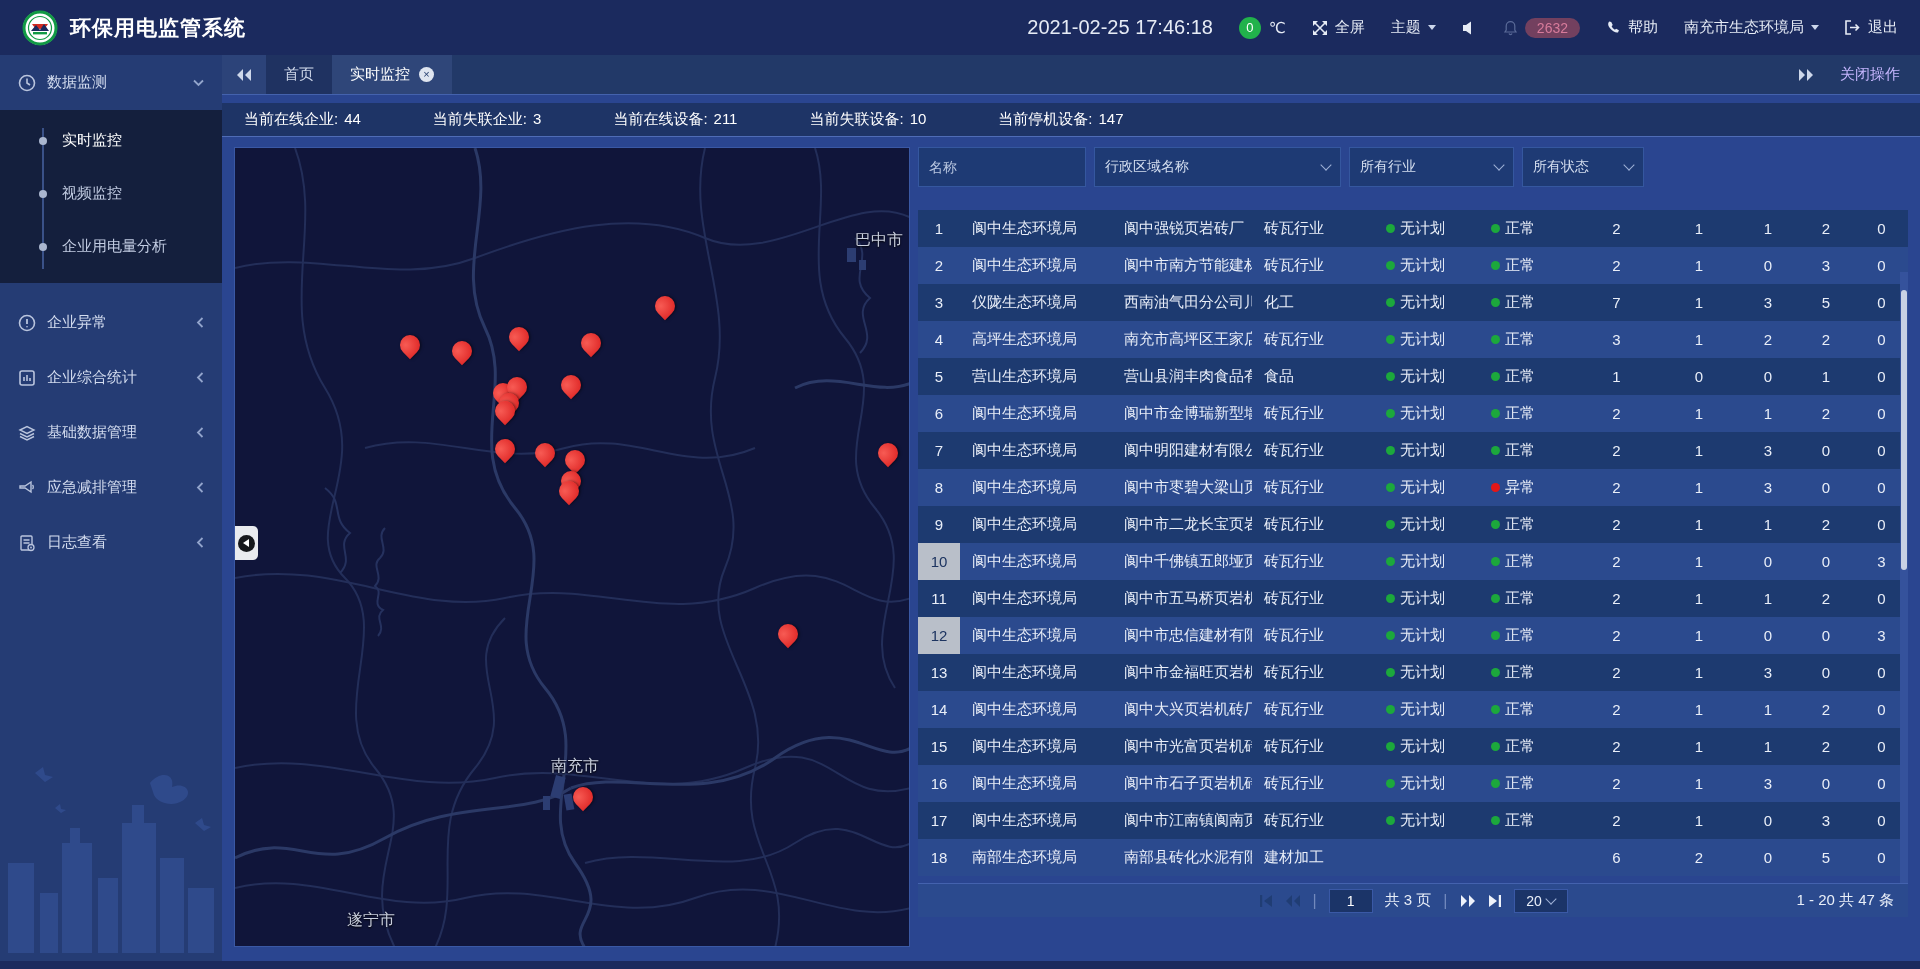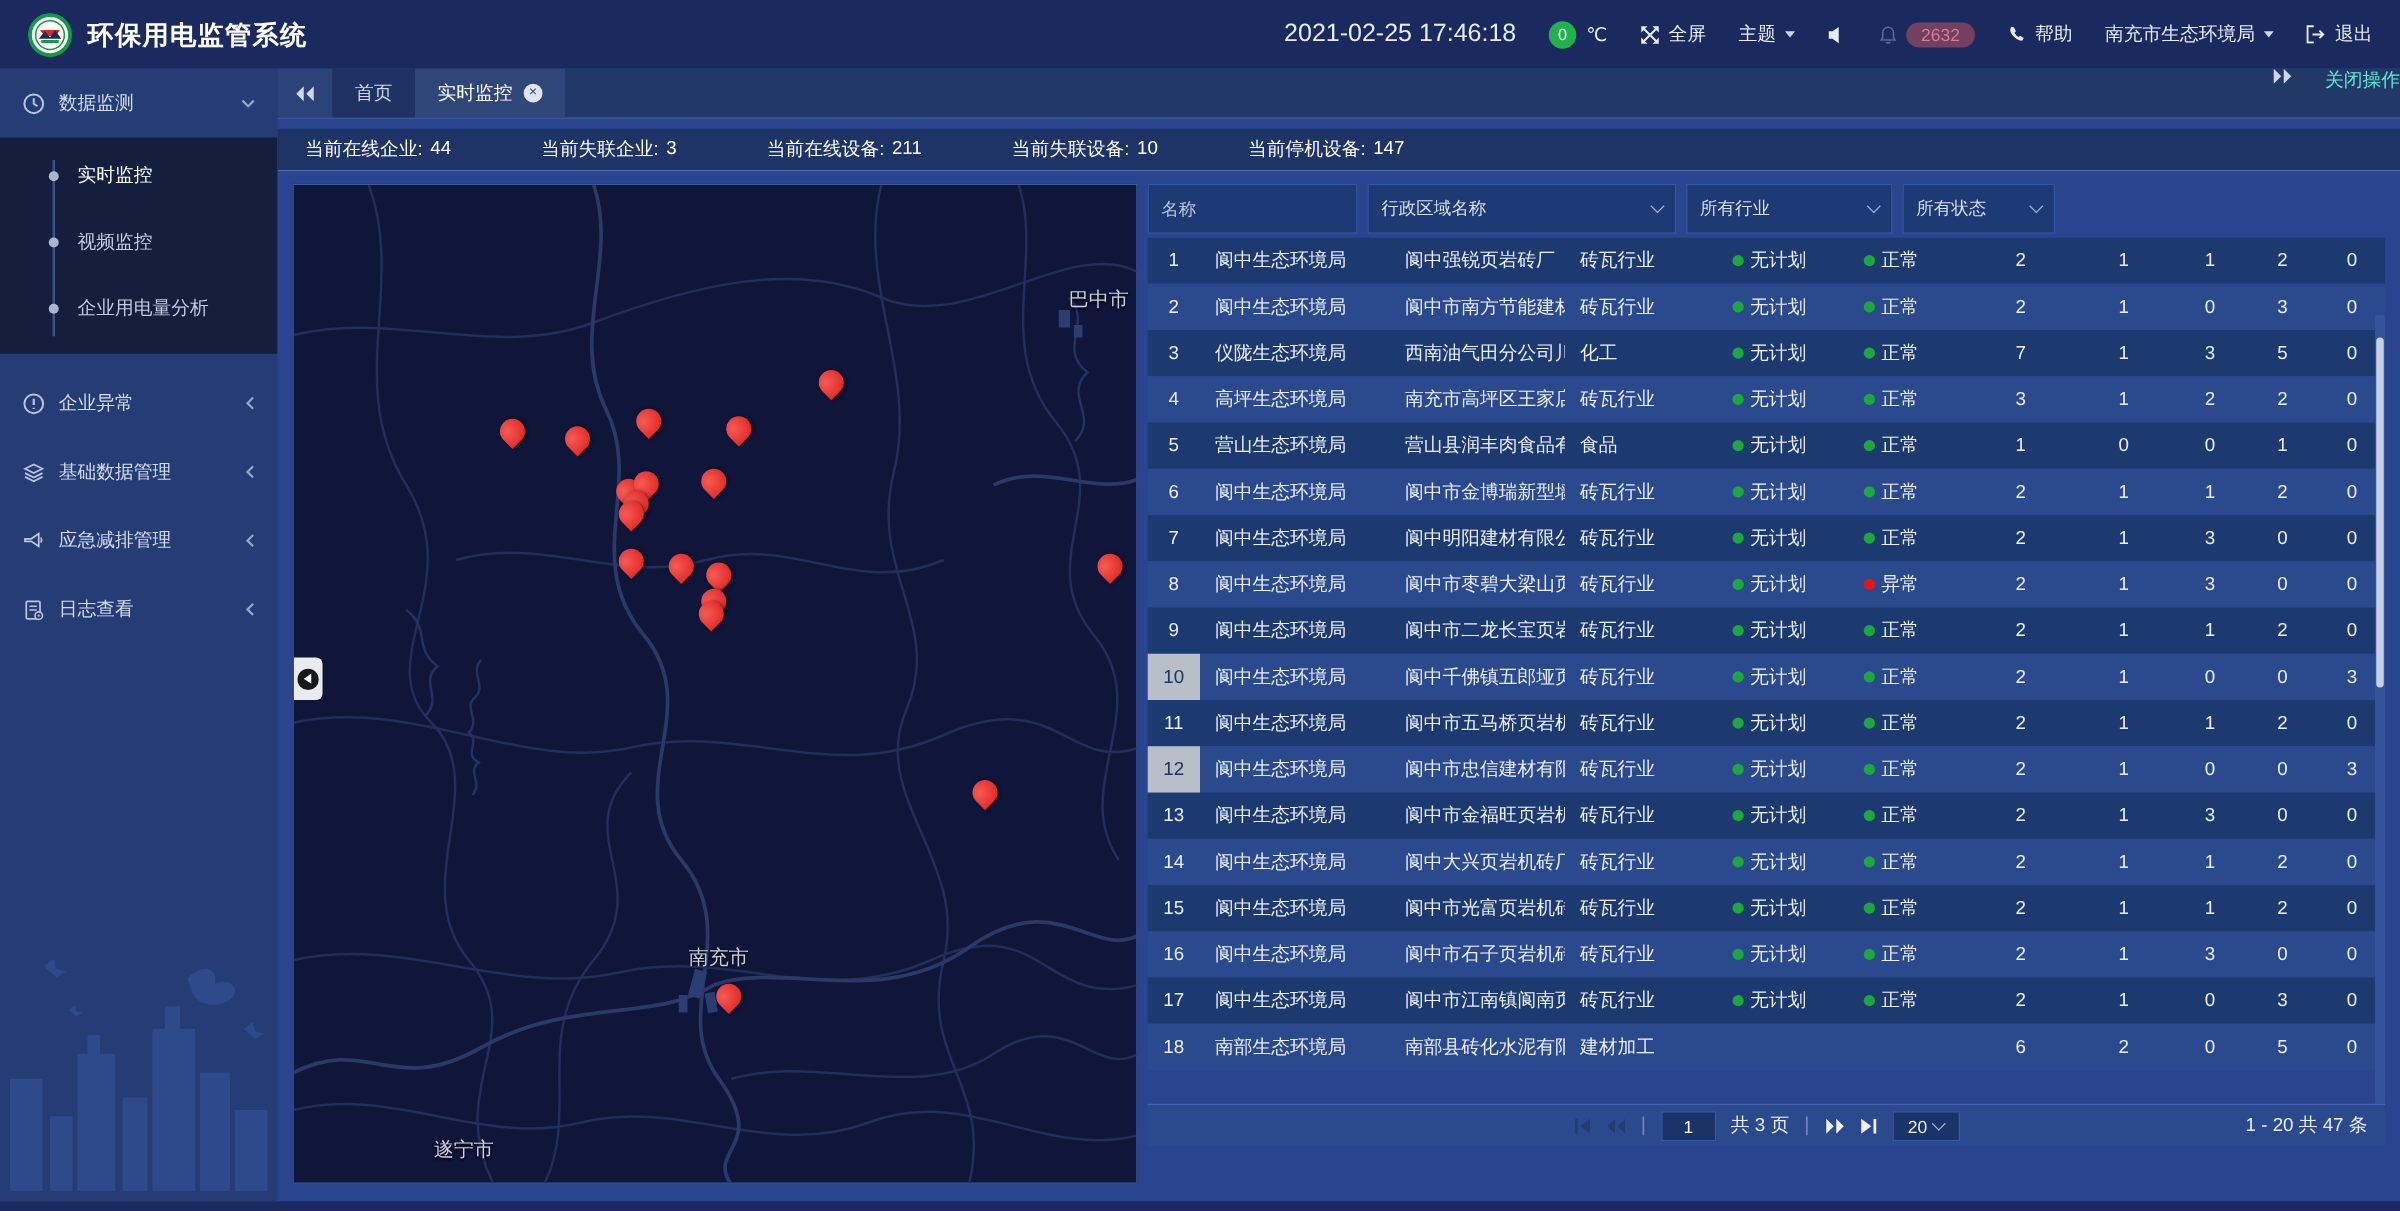--- a/index.html
+++ b/index.html
@@ -42,21 +42,21 @@
 
   
   .main { flex:1 1 auto; display:flex; flex-direction:column; min-width:0; background:#2a4590; }
   .tabbar { height:40px; background:#223968; display:flex; align-items:stretch; border-bottom:1px solid #4462ad; flex:0 0 auto; }
   .tab-nav { width:44px; background:#2c4379; display:flex; align-items:center; justify-content:center; cursor:pointer; }
   .tab { padding:0 18px; display:flex; align-items:center; gap:9px; font-size:15px; color:#cfd8ea; cursor:pointer; }
   .tab.home { background:#1f3261; }
   .tab.active { background:#2f4679; color:#fff; }
   .tab-close { width:15px; height:15px; border-radius:50%; background:#dfe5f0; color:#27406f; font-size:11px;
     line-height:15px; text-align:center; cursor:pointer; }
-  .tabbar-right { margin-left:auto; display:flex; gap:26px; color:#5eead4; font-size:15px; }
+  .tabbar-right { margin-left:auto; display:flex; align-items:center; gap:26px; padding-right:20px; color:#c4b5fd; font-size:15px; }
 
   .statsbar { height:34px; margin-top:8px; background:#1e3466; border-bottom:1px solid #4f6cb6;
     display:flex; align-items:center; padding:0 22px; gap:72px; font-size:15px; color:#fff; flex:0 0 auto; }
   .stat { display:flex; gap:6px; }
 
   .content { flex:1 1 auto; display:flex; padding:10px 12px 14px 12px; gap:8px; min-height:0; }
 
   
   .map-panel { width:676px; flex:0 0 auto; background:#10153a; border:1px solid #3a58a4; position:relative; overflow:hidden; }
   .map-roads { position:absolute; inset:0; }
@@ -64,21 +64,21 @@
     background:radial-gradient(circle at 35% 35%, #f75b54, #da1d1d); box-shadow:1px 1px 3px rgba(0,0,0,.5); cursor:pointer; }
   .city-label { position:absolute; color:#c9cfdd; font-size:16px; text-shadow:0 1px 2px #000; }
   .collapse-handle { position:absolute; left:0; top:378px; width:23px; height:34px; background:#e9ebef;
     border-radius:0 5px 5px 0; display:flex; align-items:center; justify-content:center; cursor:pointer; z-index:4; }
   .collapse-circle { width:17px; height:17px; border-radius:50%; background:#16181c; display:flex; align-items:center; justify-content:center; }
   .collapse-circle .tri { width:0; height:0; border-top:4px solid transparent; border-bottom:4px solid transparent;
     border-right:6px solid #fff; margin-right:1px; }
 
   
   .right-panel { flex:1 1 auto; display:flex; flex-direction:column; min-width:0; }
-  .filters { display:flex; gap:8px; height:40px; margin-bottom:3px; flex:0 0 auto; }
+  .filters { display:flex; gap:8px; height:40px; margin-bottom:23px; flex:0 0 auto; }
   .f-input { width:168px; background:#1e3a74; border:1px solid #35579f; color:#d5dff0; padding:0 10px; font-size:14px;
     font-family:inherit; }
   .f-input::placeholder { color:#b9c6e0; opacity:1; }
   .f-select { background:#1e3a74; border:1px solid #35579f; color:#d5dff0; font-size:14px; display:flex;
     align-items:center; padding:0 10px; cursor:pointer; }
   .f-select .lbl { flex:1; }
   .chevron-v { width:8px; height:8px; border-right:1.5px solid #9fb1d6; border-bottom:1.5px solid #9fb1d6;
     transform:rotate(45deg); margin-top:-4px; }
   .w-region { width:247px; } .w-industry { width:165px; } .w-status { width:122px; }
 
@@ -201,20 +201,30 @@
         <div class="sb-child">
           <span>企业用电量分析</span>
         </div>
       </div>
       <div class="sb-group" style="margin-top:12px">
         <svg width="18" height="18" viewBox="0 0 18 18">
           <circle cx="9" cy="9" r="7.5" fill="none" stroke="#b9c4dd" stroke-width="1.6"></circle>
           <path d="M9,5 L9,10 M9,12.2 L9,13.2" stroke="#b9c4dd" stroke-width="1.8"></path>
         </svg>
         <span>企业异常</span>
+        <svg class="chev" width="8" height="11" viewBox="0 0 8 11">
+          <polyline points="6.5,1 2,5.5 6.5,10" fill="none" stroke="#93a5cc" stroke-width="1.8"></polyline>
+        </svg>
+      </div>
+      <div class="sb-group">
+        <svg width="18" height="18" viewBox="0 0 18 18">
+          <rect x="2" y="2" width="14" height="14" rx="2" fill="none" stroke="#b9c4dd" stroke-width="1.6"></rect>
+          <path d="M6,12 L6,8 M9,12 L9,6 M12,12 L12,9" stroke="#b9c4dd" stroke-width="1.6"></path>
+        </svg>
+        <span>企业综合统计</span>
         <svg class="chev" width="8" height="11" viewBox="0 0 8 11">
           <polyline points="6.5,1 2,5.5 6.5,10" fill="none" stroke="#93a5cc" stroke-width="1.8"></polyline>
         </svg>
       </div>
       <div class="sb-group">
         <svg width="18" height="18" viewBox="0 0 18 18">
           <path d="M2,6 L9,2.5 L16,6 L9,9.5 Z" fill="none" stroke="#b9c4dd" stroke-width="1.4"></path>
           <path d="M2,9.5 L9,13 L16,9.5" fill="none" stroke="#b9c4dd" stroke-width="1.4"></path>
           <path d="M2,12.5 L9,16 L16,12.5" fill="none" stroke="#b9c4dd" stroke-width="1.4"></path>
         </svg>

